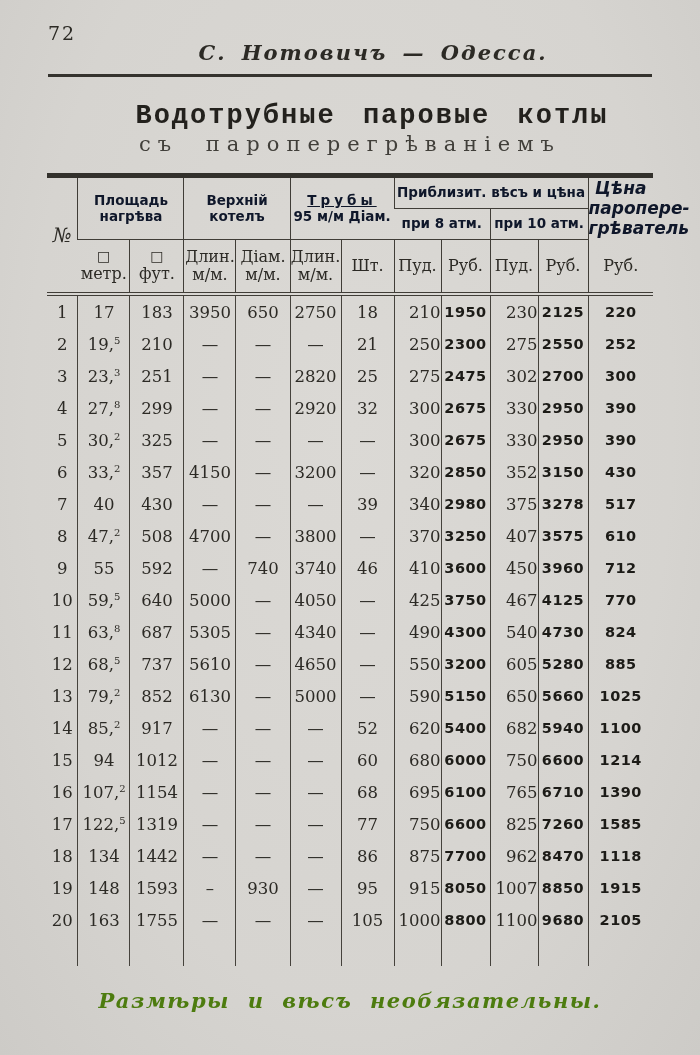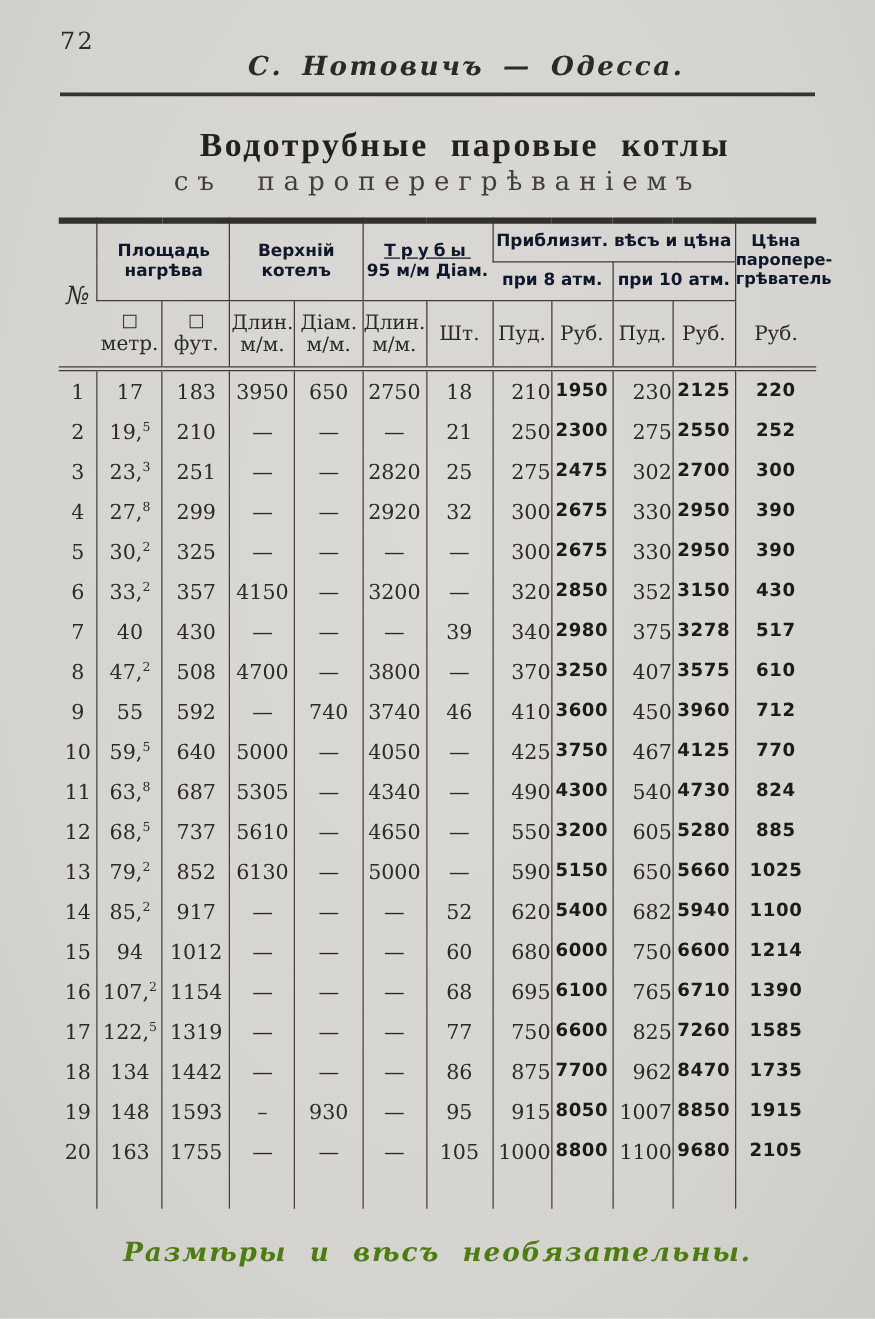--- a/index.html
+++ b/index.html
@@ -14,21 +14,21 @@
 
   
   .page-header{position:relative;height:30px;padding-top:40px;}
   .page-number{position:absolute;left:48px;top:22px;font-size:19px;letter-spacing:2px;}
   .running-title{text-align:center;font-style:italic;font-weight:bold;font-size:21px;letter-spacing:2px;word-spacing:6px;margin-left:46px;}
   .header-rule{margin:4px auto 0 auto;width:604px;height:3px;background:#35332e;}
 
   
   .doc-title{
     margin-top:24px;text-align:center;
-    font-family:Liberation Serif, serif;font-weight:bold;
+    font-family:Liberation Mono, monospace;font-weight:bold;
     font-size:27px;letter-spacing:2px;word-spacing:9px;color:#23211d;padding-left:44px;
   }
   .doc-subtitle{
     margin-top:1px;text-align:center;
     font-size:21px;letter-spacing:7px;word-spacing:14px;color:#413f3a;
   }
 
   
   table.boilers{
     margin:17px auto 0 auto;width:606px;
@@ -42,21 +42,21 @@
   .grp{
     font-family:"DejaVu Sans", sans-serif;font-weight:bold;
     font-size:13.5px;color:#0f172a;line-height:1.15;
   }
   .bb{border-bottom:1px solid #403d37;}
   .h1 th{height:30px;}
   .h2 th{height:30px;}
   .h3 th{height:52px;font-size:16px;line-height:1.12;}
   .th-no{font-style:italic;font-size:20px;border-bottom:4px double #403d37;}
   .tubes1{letter-spacing:4px;text-decoration:underline;}
-  .sp-head{font-size:13px;line-height:1.15;}
+  .sp-head{font-size:17px;line-height:1.15;font-style:italic;}
   .h3 th{border-bottom:4px double #403d37;}
   .sq{font-size:14px;line-height:1;margin-bottom:2px;}
 
   tbody td{
     border-left:1px solid #45423c;height:32px;
     text-align:center;vertical-align:middle;font-size:16.5px;color:#2c2a25;
   }
   tbody td:first-child{border-left:none;}
   td.c-pud{text-align:right;padding-right:3px;}
   td.c-rub{
@@ -395,21 +395,21 @@
           <td>134</td>
           <td>1442</td>
           <td>—</td>
           <td>—</td>
           <td>—</td>
           <td>86</td>
           <td class="c-pud">875</td>
           <td class="c-rub">7700</td>
           <td class="c-pud">962</td>
           <td class="c-rub">8470</td>
-          <td class="c-rub">1735</td>
+          <td class="c-rub">1118</td>
         </tr>
         <tr>
           <td>19</td>
           <td>148</td>
           <td>1593</td>
           <td>–</td>
           <td>930</td>
           <td>—</td>
           <td>95</td>
           <td class="c-pud">915</td>

